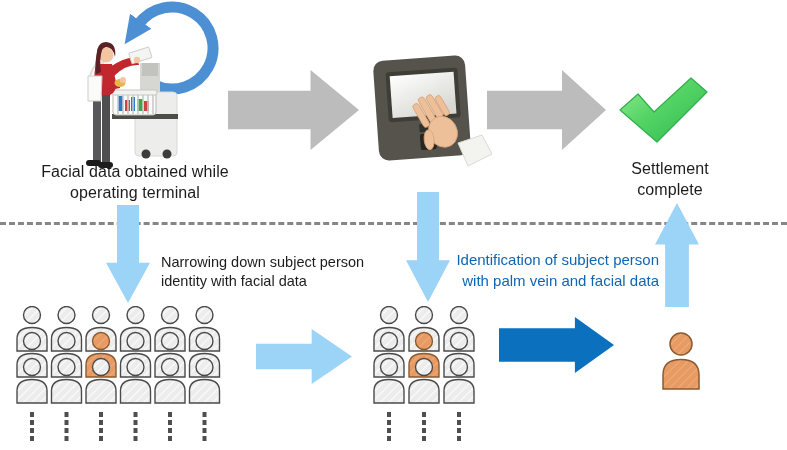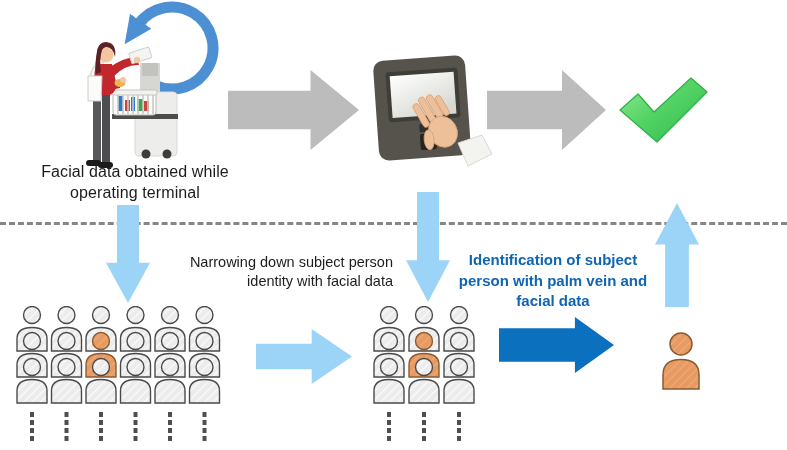--- a/index.html
+++ b/index.html
@@ -5,24 +5,24 @@
   html,body{margin:0;padding:0;background:#fff;}
   #stage{
     position:relative;width:787px;height:450px;background:#ffffff;overflow:hidden;
     font-family:"Liberation Sans", sans-serif;color:#1a1a1a;border-radius:32px;
   }
   .abs{position:absolute;}
   .label{
     text-align:center;font-size:16px;line-height:1.3;color:#1c1c1c;letter-spacing:.1px;
   }
   .note{
-    text-align:right;font-size:14.5px;line-height:1.34;color:#1c1c1c;
+    text-align:left;font-size:14.5px;line-height:1.34;color:#1c1c1c;
   }
   .note-blue{
-    text-align:center;font-size:15px;line-height:1.38;font-weight:bold;color:#1065b3;
+    text-align:right;font-size:15px;line-height:1.38;font-weight:normal;color:#1065b3;
   }
   .arrow{display:block;}
   .arrow-gray{background:#bcbcbc;clip-path:polygon(0% 26%,63% 26%,63% 0%,100% 50%,63% 100%,63% 74%,0% 74%);}
   .arrow-lb-right{background:#9bd4f6;clip-path:polygon(0% 27%,58% 27%,58% 0%,100% 50%,58% 100%,58% 73%,0% 73%);}
   .arrow-db-right{background:#0b70bd;clip-path:polygon(0% 20%,66% 20%,66% 0%,100% 50%,66% 100%,66% 80%,0% 80%);}
   .arrow-lb-down{background:#9bd4f6;clip-path:polygon(25% 0%,75% 0%,75% 59%,100% 59%,50% 100%,0% 59%,25% 59%);}
   .arrow-lb-down-b{background:#9bd4f6;clip-path:polygon(25% 0%,75% 0%,75% 62%,100% 62%,50% 100%,0% 62%,25% 62%);}
   .arrow-lb-up{background:#9bd4f6;clip-path:polygon(50% 0%,100% 40%,77% 40%,77% 100%,23% 100%,23% 40%,0% 40%);}
   .divider{
     left:0;top:222px;width:787px;height:0;border-top:3px dashed #868686;
@@ -150,20 +150,21 @@
     <polygon points="100,95 124,87 134,106 110,118" fill="#f3f3f0" stroke="#dadad5"></polygon>
   </svg>
 
   <div class="abs arrow arrow-gray" style="left:487px;top:70px;width:119px;height:80px"></div>
 
   <svg class="abs" style="left:612px;top:74px" width="100" height="72" viewBox="0 0 100 72">
     <path d="M8 36 L26 20 L42 38 L79 4 L95 18 L45 68 Z" fill="url(#gGreen)" stroke="#2fae4c" stroke-width="1.2" stroke-linejoin="round"></path>
   </svg>
 
   <div class="abs label" style="left:10px;top:162px;width:250px">Facial data obtained while operating terminal</div>
+  <div class="abs label" style="left:605px;top:159px;width:130px">Settlement complete</div>
 
   <div class="abs divider"></div>
 
   <div class="abs arrow arrow-lb-down" style="left:106px;top:205px;width:44px;height:98px"></div>
   <div class="abs arrow arrow-lb-down-b" style="left:406px;top:192px;width:44px;height:110px"></div>
   <div class="abs arrow arrow-lb-up" style="left:655px;top:203px;width:44px;height:104px"></div>
 
   <div class="abs note" style="left:161px;top:253px;width:232px">Narrowing down subject person identity with facial data</div>
   <div class="abs note-blue" style="left:447px;top:250px;width:212px">Identification of subject person with palm vein and facial data</div>
 

